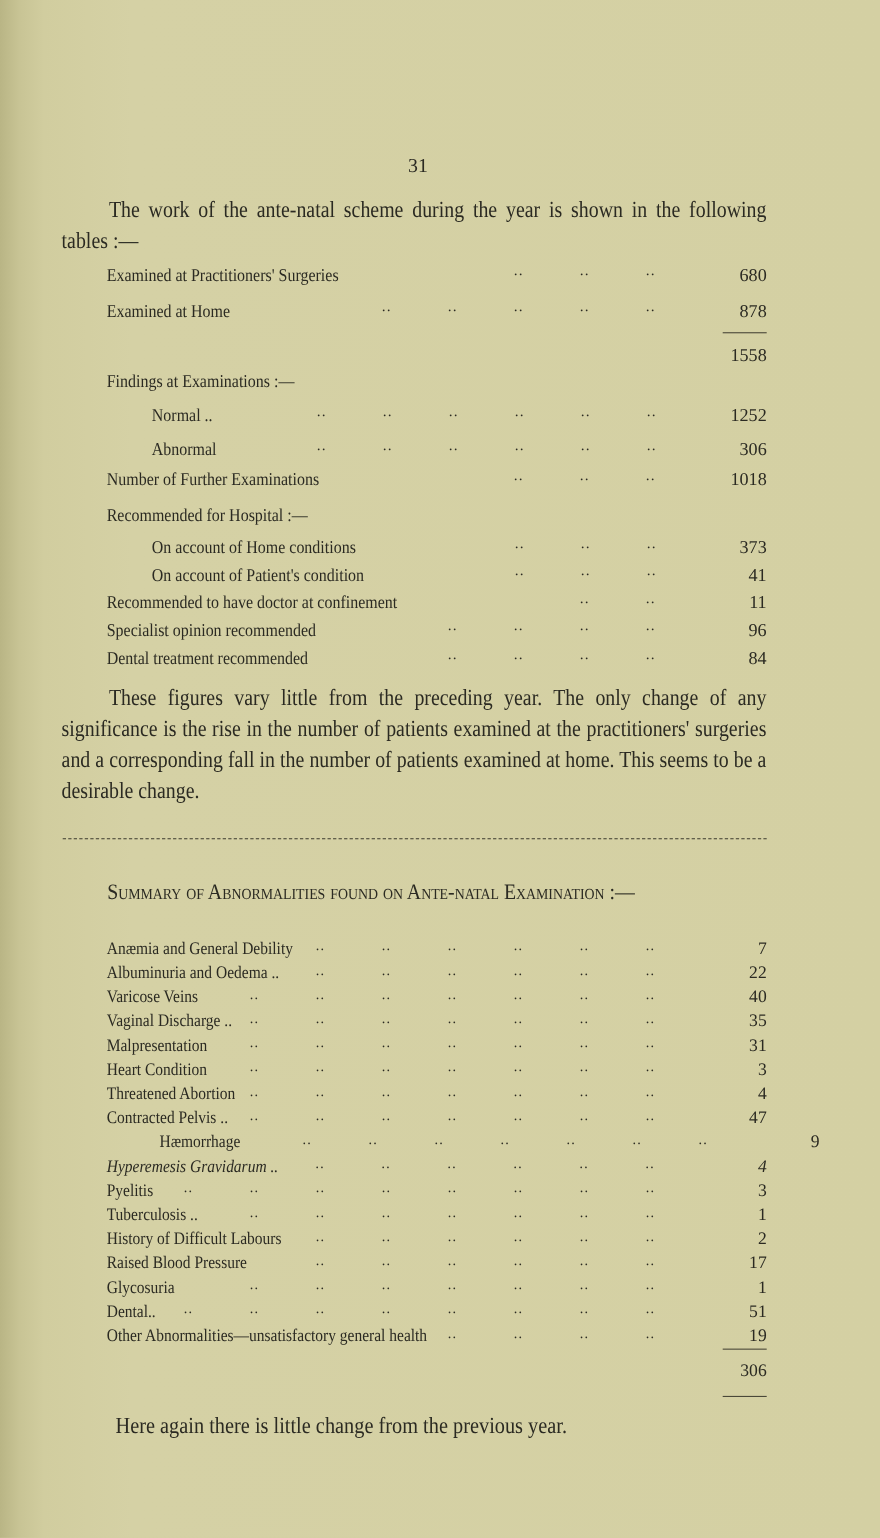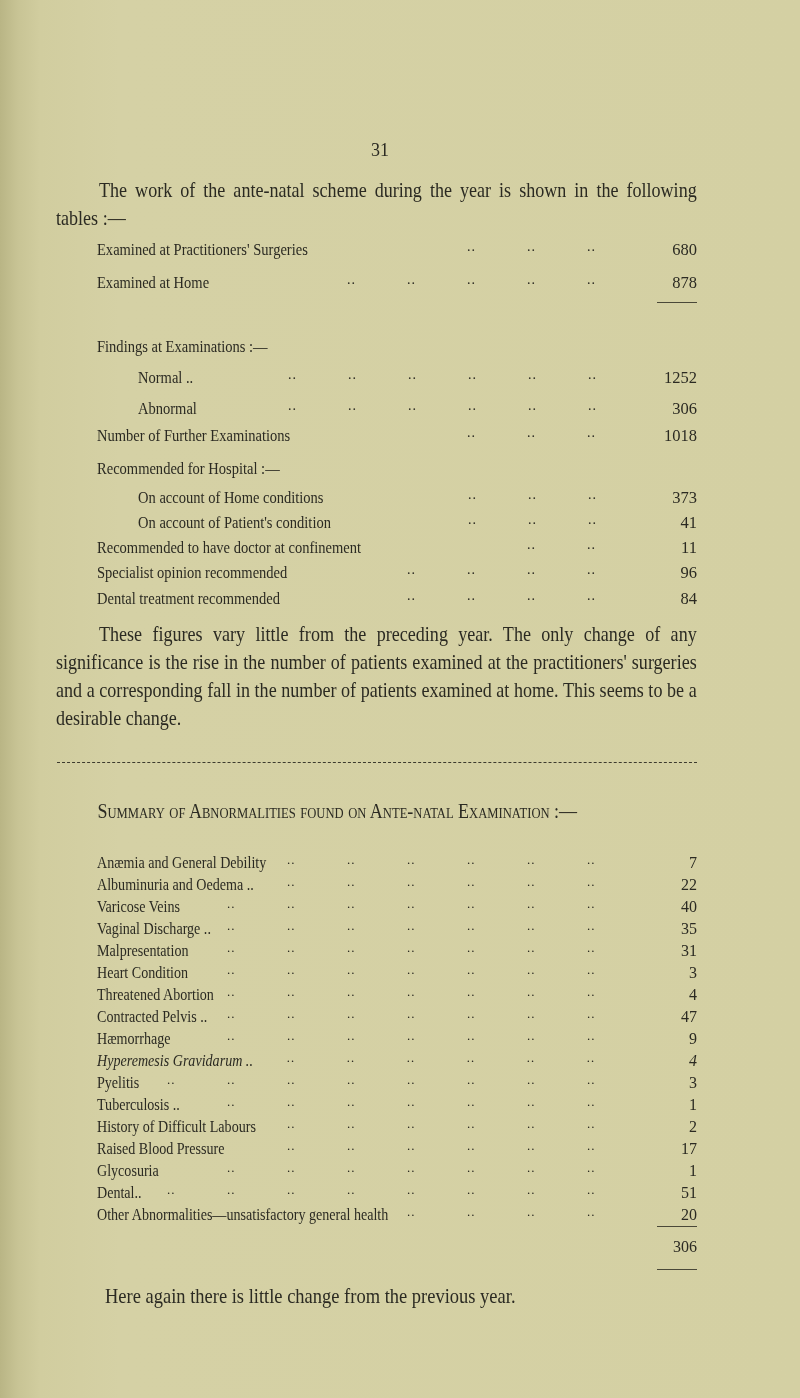--- a/index.html
+++ b/index.html
@@ -71,20 +71,23 @@
     <div class="dots">
         <span style="left:250px">..</span>
         <span style="left:310px">..</span>
         <span style="left:370px">..</span>
         <span style="left:430px">..</span>
         <span style="left:490px">..</span>
       </div>
     <span class="val">878</span>
   </div>
   <div class="rule-short" style="top:302px;"></div>
+  <div class="row" style="top:311px;">
+    <span class="val">1558</span>
+  </div>
 
   <div class="heading" style="top:335px;">Findings at Examinations :—</div>
   <div class="row sub" style="top:366px;">
     <span class="lbl">Normal ..</span>
     <div class="dots">
         <span style="left:150px">..</span>
         <span style="left:210px">..</span>
         <span style="left:270px">..</span>
         <span style="left:330px">..</span>
         <span style="left:390px">..</span>
@@ -264,21 +267,21 @@
         <div class="dots">
           <span style="left: 490px;">..</span>
           <span style="left: 430px;">..</span>
           <span style="left: 370px;">..</span>
           <span style="left: 310px;">..</span>
           <span style="left: 250px;">..</span>
           <span style="left: 190px;">..</span>
           <span style="left: 130px;">..</span>
         </div>
       </div>
-    <div class="srow" style="top:1028px;">
+    <div class="srow" style="top:1028px;margin-left:48px;">
         <span class="lbl">Hæmorrhage</span>
         <span class="val">9</span>
         <div class="dots">
           <span style="left: 490px;">..</span>
           <span style="left: 430px;">..</span>
           <span style="left: 370px;">..</span>
           <span style="left: 310px;">..</span>
           <span style="left: 250px;">..</span>
           <span style="left: 190px;">..</span>
           <span style="left: 130px;">..</span>
@@ -369,21 +372,21 @@
           <span style="left: 370px;">..</span>
           <span style="left: 310px;">..</span>
           <span style="left: 250px;">..</span>
           <span style="left: 190px;">..</span>
           <span style="left: 130px;">..</span>
           <span style="left: 70px;">..</span>
         </div>
       </div>
     <div class="srow" style="top:1204px;">
         <span class="lbl">Other Abnormalities—unsatisfactory general health</span>
-        <span class="val">20</span>
+        <span class="val">19</span>
         <div class="dots">
           <span style="left: 490px;">..</span>
           <span style="left: 430px;">..</span>
           <span style="left: 370px;">..</span>
           <span style="left: 310px;">..</span>
         </div>
       </div>
   </div>
 
   <div class="rule-short" style="top:1226px;"></div>

